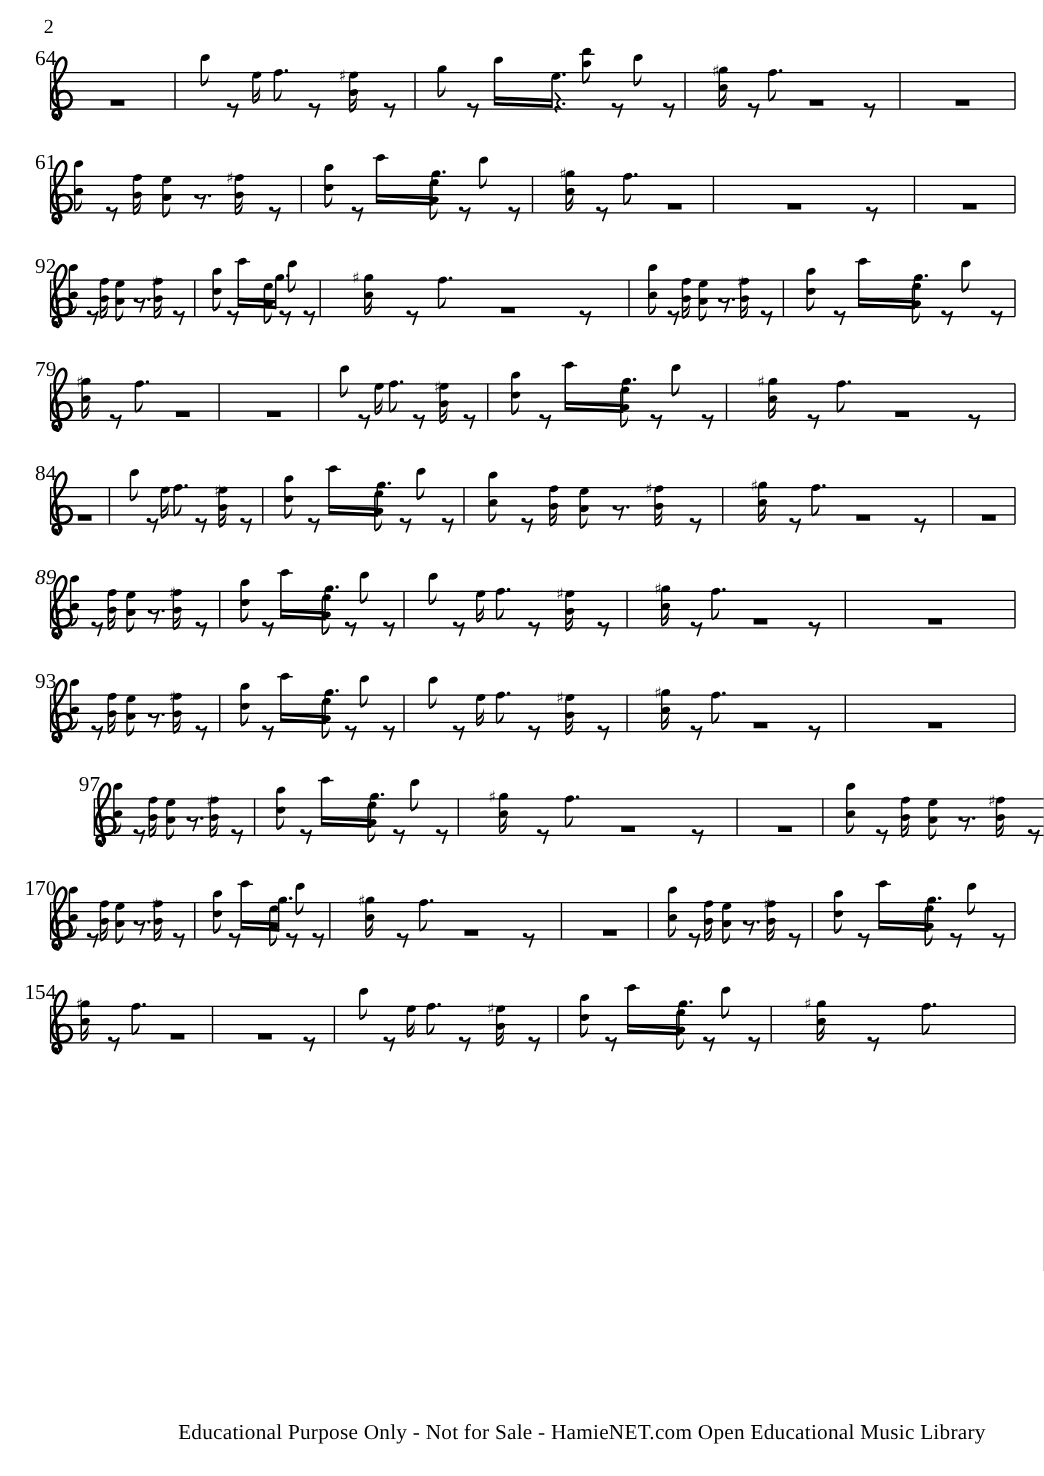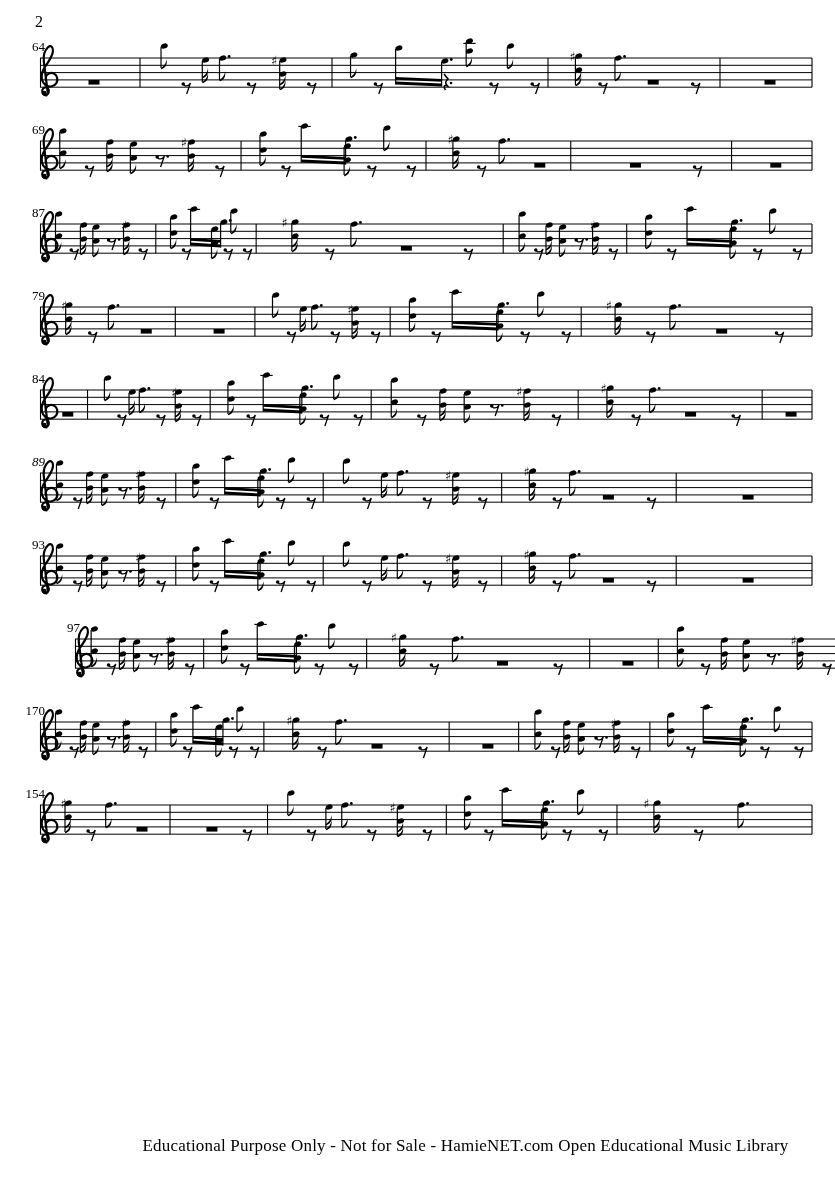--- a/index.html
+++ b/index.html
@@ -5,21 +5,21 @@
   html,body{margin:0;padding:0;background:#888;}
   .sheet{
     position:relative;width:835px;height:1181px;background:#ffffff;color:#000;
     font-family:"Liberation Serif", serif;overflow:hidden;
   }
   .page-number{position:absolute;left:35px;top:13px;font-size:16px;}
   .system{position:absolute;left:0;width:835px;height:100px;}
   .system svg{position:absolute;left:0;top:0;}
   .mnum{
     position:absolute;left:0;top:26px;width:45px;text-align:right;
-    font-size:13px;line-height:13px;
+    font-size:17px;line-height:13px;
   }
   .footer{
     position:absolute;left:0;top:1136px;width:835px;text-align:center;
     font-size:17px;letter-spacing:0.2px;padding-left:48px;
   }
 </style>
 </head>
 <body>
 
 <div class="sheet">
@@ -157,21 +157,21 @@
           <g>
             <circle cx="692.72" cy="70" r="1.8" fill="#000000"></circle>
             <path d="M 693.32,71.2 C 695.72,72.5 698.32,71.8 699.9200000000001,69 L 696.12,80" fill="none" stroke="#000000" stroke-width="1.3"></path>
           </g>
           <g>
             <rect x="764.5" y="66" width="11" height="4.6" fill="#000000"></rect>
           </g>
         </svg>
       </div>
       <div class="system" style="top: 97px;">
-        <span class="mnum">69</span>
+        <span class="mnum">61</span>
         <svg width="835" height="100">
           <g>
             <line x1="40" x2="812" y1="44" y2="44" stroke="#000000" stroke-width="1"></line>
             <line x1="40" x2="812" y1="51.3" y2="51.3" stroke="#000000" stroke-width="1"></line>
             <line x1="40" x2="812" y1="58.6" y2="58.6" stroke="#000000" stroke-width="1"></line>
             <line x1="40" x2="812" y1="65.9" y2="65.9" stroke="#000000" stroke-width="1"></line>
             <line x1="40" x2="812" y1="73.2" y2="73.2" stroke="#000000" stroke-width="1"></line>
           </g>
           <g transform="translate(0,44)">
             <path d="M 46.5,37.5 C 43.2,37.2 41.6,34.4 42.4,31.8 C 43.2,29.2 46.6,28.6 48.2,30.8 C 49.8,33 48.8,36.2 45.8,37.4 M 47.6,33.5 L 43.8,3.5 C 43.3,-1.5 44.5,-7.5 48,-10.8 C 51,-13.5 53.4,-10.8 52.9,-6.5 C 52.3,-1.2 48.4,3.8 45.4,8.2 C 42.4,12.6 41,16.8 41.9,21.2 C 42.9,26.2 47.3,29.3 51.7,28.3 C 56.1,27.3 58.1,23.3 57.1,19.5 C 56.1,15.8 52.3,13.9 48.9,15.4 C 45.8,16.8 44.8,20.3 46.3,22.8" fill="none" stroke="#000000" stroke-width="2.2" stroke-linecap="round"></path>
@@ -295,21 +295,21 @@
           <g>
             <circle cx="694.6" cy="70" r="1.8" fill="#000000"></circle>
             <path d="M 695.2,71.2 C 697.6,72.5 700.2,71.8 701.8000000000001,69 L 698,80" fill="none" stroke="#000000" stroke-width="1.3"></path>
           </g>
           <g>
             <rect x="770.2916666666667" y="66" width="11" height="4.6" fill="#000000"></rect>
           </g>
         </svg>
       </div>
       <div class="system" style="top: 180px;">
-        <span class="mnum">87</span>
+        <span class="mnum">92</span>
         <svg width="835" height="100">
           <g>
             <line x1="40" x2="812" y1="44" y2="44" stroke="#000000" stroke-width="1"></line>
             <line x1="40" x2="812" y1="51.3" y2="51.3" stroke="#000000" stroke-width="1"></line>
             <line x1="40" x2="812" y1="58.6" y2="58.6" stroke="#000000" stroke-width="1"></line>
             <line x1="40" x2="812" y1="65.9" y2="65.9" stroke="#000000" stroke-width="1"></line>
             <line x1="40" x2="812" y1="73.2" y2="73.2" stroke="#000000" stroke-width="1"></line>
           </g>
           <g transform="translate(0,44)">
             <path d="M 46.5,37.5 C 43.2,37.2 41.6,34.4 42.4,31.8 C 43.2,29.2 46.6,28.6 48.2,30.8 C 49.8,33 48.8,36.2 45.8,37.4 M 47.6,33.5 L 43.8,3.5 C 43.3,-1.5 44.5,-7.5 48,-10.8 C 51,-13.5 53.4,-10.8 52.9,-6.5 C 52.3,-1.2 48.4,3.8 45.4,8.2 C 42.4,12.6 41,16.8 41.9,21.2 C 42.9,26.2 47.3,29.3 51.7,28.3 C 56.1,27.3 58.1,23.3 57.1,19.5 C 56.1,15.8 52.3,13.9 48.9,15.4 C 45.8,16.8 44.8,20.3 46.3,22.8" fill="none" stroke="#000000" stroke-width="2.2" stroke-linecap="round"></path>

